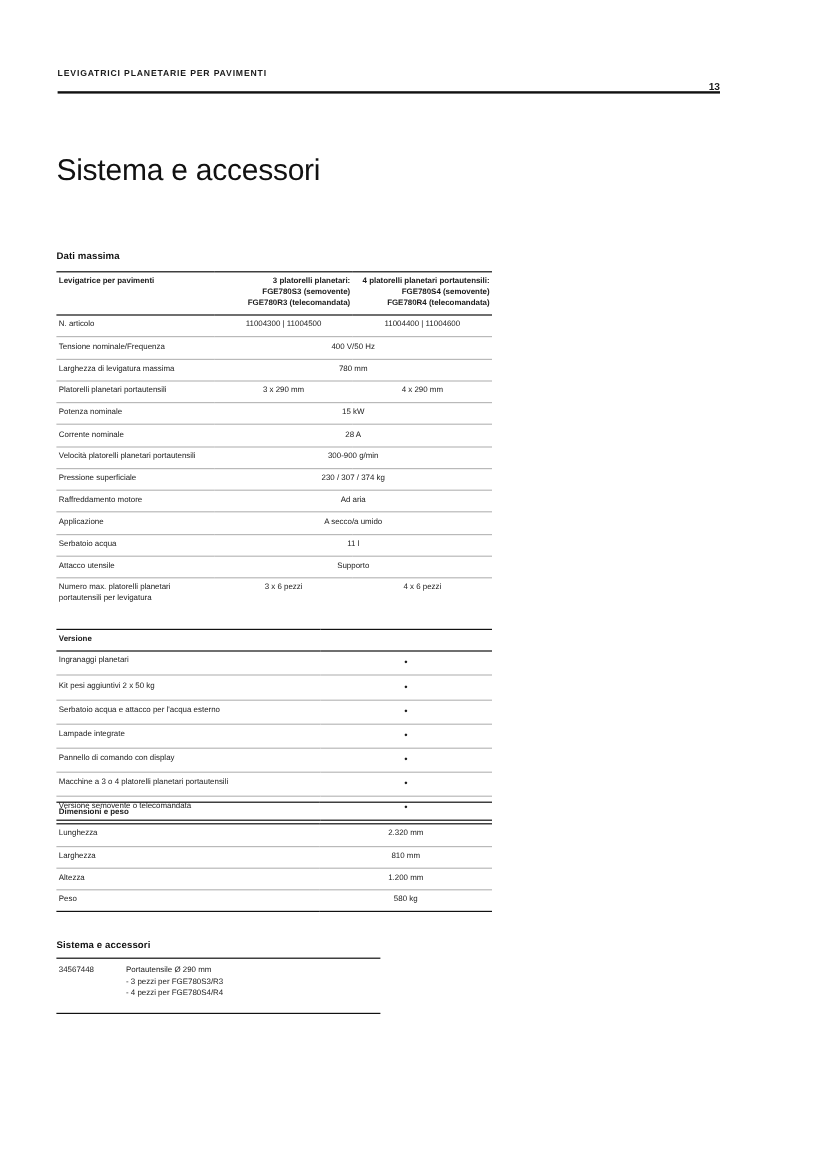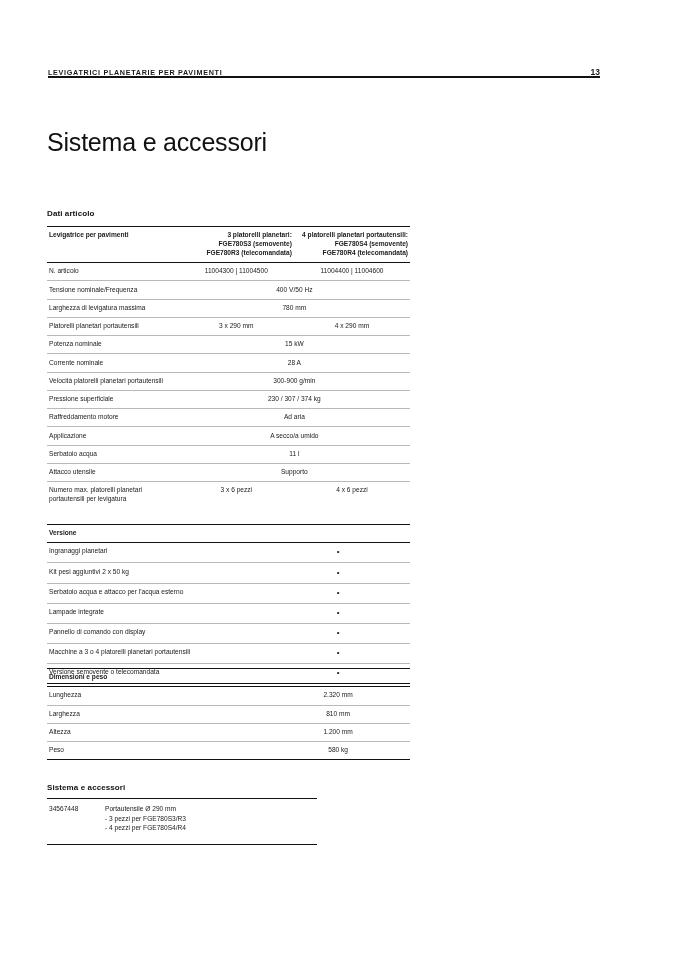--- a/index.html
+++ b/index.html
@@ -23,21 +23,21 @@
     background: #ffffff;
   }
 
   
   .header {
     position: absolute;
     left: 48px;
     top: 56px;
     width: 552px;
     display: flex;
-    align-items: flex-end;
+    align-items: flex-start;
     justify-content: space-between;
   }
   .header-title {
     font-size: 7.2px;
     letter-spacing: 0.7px;
     font-weight: bold;
     text-transform: uppercase;
     color: #1a1a1a;
   }
   .header-page {
@@ -137,21 +137,21 @@
 <div class="page">
 
   <div class="header">
     <div class="header-title">LEVIGATRICI PLANETARIE PER PAVIMENTI</div>
     <div class="header-page">13</div>
   </div>
   <div class="header-rule"></div>
 
   <div class="main-title">Sistema e accessori</div>
 
-  <div class="sec-heading" style="position:absolute; left:47px; top:209px;">Dati articolo</div>
+  <div class="sec-heading" style="position:absolute; left:47px; top:209px;">Dati massima</div>
 
   <table class="tbl" style="top:226px;">
     <tbody>
         <tr class="rule-top row-thick">
       <td class="c-label hdr-cell">Levigatrice per pavimenti</td>
       <td class="c-a hdr-cell hdr-right">
         <div>3 platorelli planetari:</div>
         <div>FGE780S3 (semovente)</div>
         <div>FGE780R3 (telecomandata)</div>
       </td>

